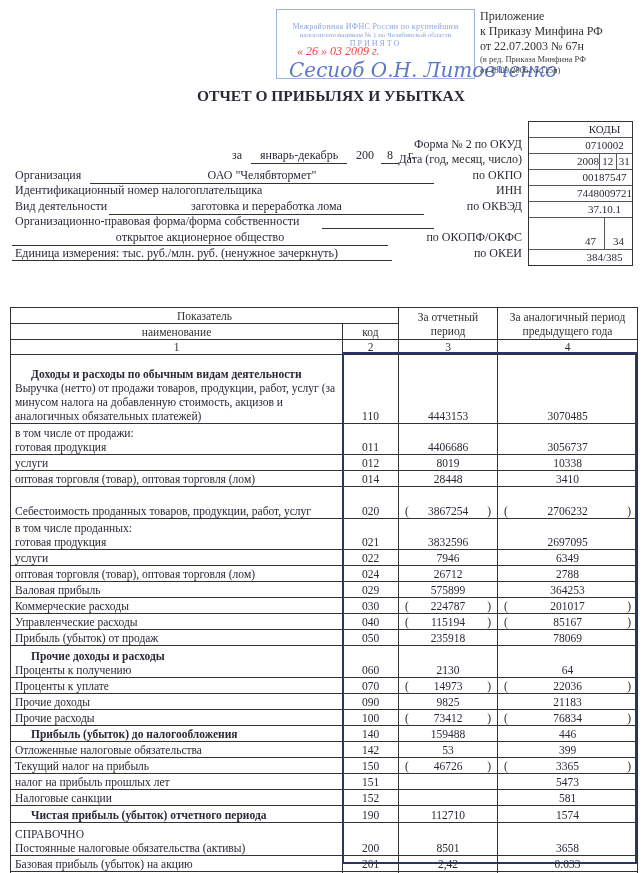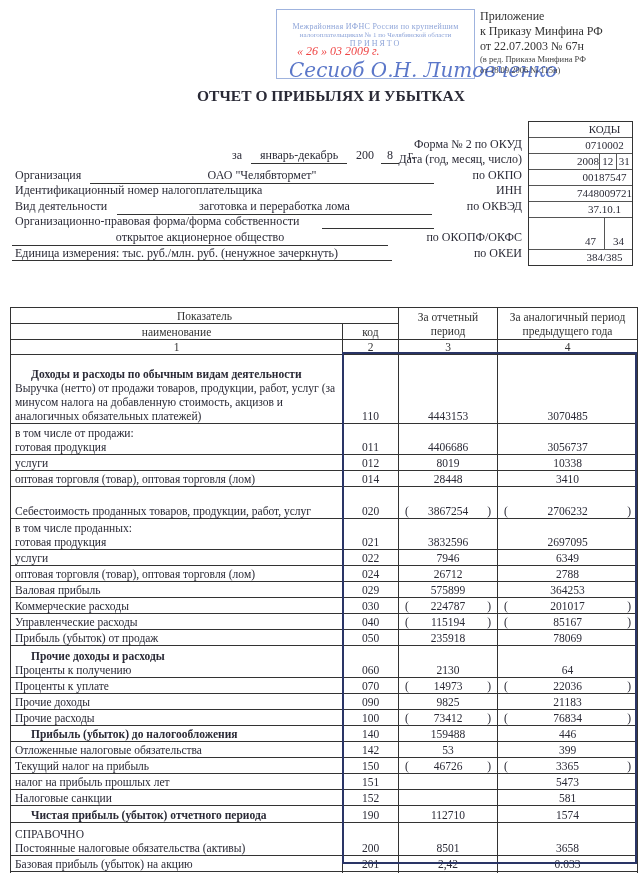--- a/index.html
+++ b/index.html
@@ -80,21 +80,21 @@
 <div class="abs rlabel" style="left:322px;top:168px;">по ОКПО</div>
 <div class="abs rlabel" style="left:322px;top:183px;">ИНН</div>
 <div class="abs rlabel" style="left:322px;top:199px;">по ОКВЭД</div>
 <div class="abs rlabel" style="left:322px;top:230px;">по ОКОПФ/ОКФС</div>
 <div class="abs rlabel" style="left:322px;top:246px;">по ОКЕИ</div>
 
 <div class="abs flabel" style="left:15px;top:168px;">Организация</div>
 <div class="abs uline" style="left:90px;top:168px;width:344px;">ОАО "Челябвтормет"</div>
 <div class="abs flabel" style="left:15px;top:183px;">Идентификационный номер налогоплательщика</div>
 <div class="abs flabel" style="left:15px;top:199px;">Вид деятельности</div>
-<div class="abs uline" style="left:117px;top:199px;width:315px;">заготовка и переработка лома</div>
+<div class="abs uline" style="left:109px;top:199px;width:315px;">заготовка и переработка лома</div>
 <div class="abs flabel" style="left:15px;top:214px;">Организационно-правовая форма/форма собственности</div>
 <div class="abs" style="left:322px;top:228px;width:112px;border-bottom:1px solid #333;"></div>
 <div class="abs uline" style="left:12px;top:230px;width:376px;">открытое акционерное общество</div>
 <div class="abs flabel" style="left:15px;top:246px;">Единица измерения: тыс. руб./млн. руб. (ненужное зачеркнуть)</div>
 <div class="abs" style="left:12px;top:260px;width:380px;border-bottom:1px solid #333;"></div>
 
 <div class="abs codes">
   <div class="row">
       <div class="cell">КОДЫ</div>
     </div>

